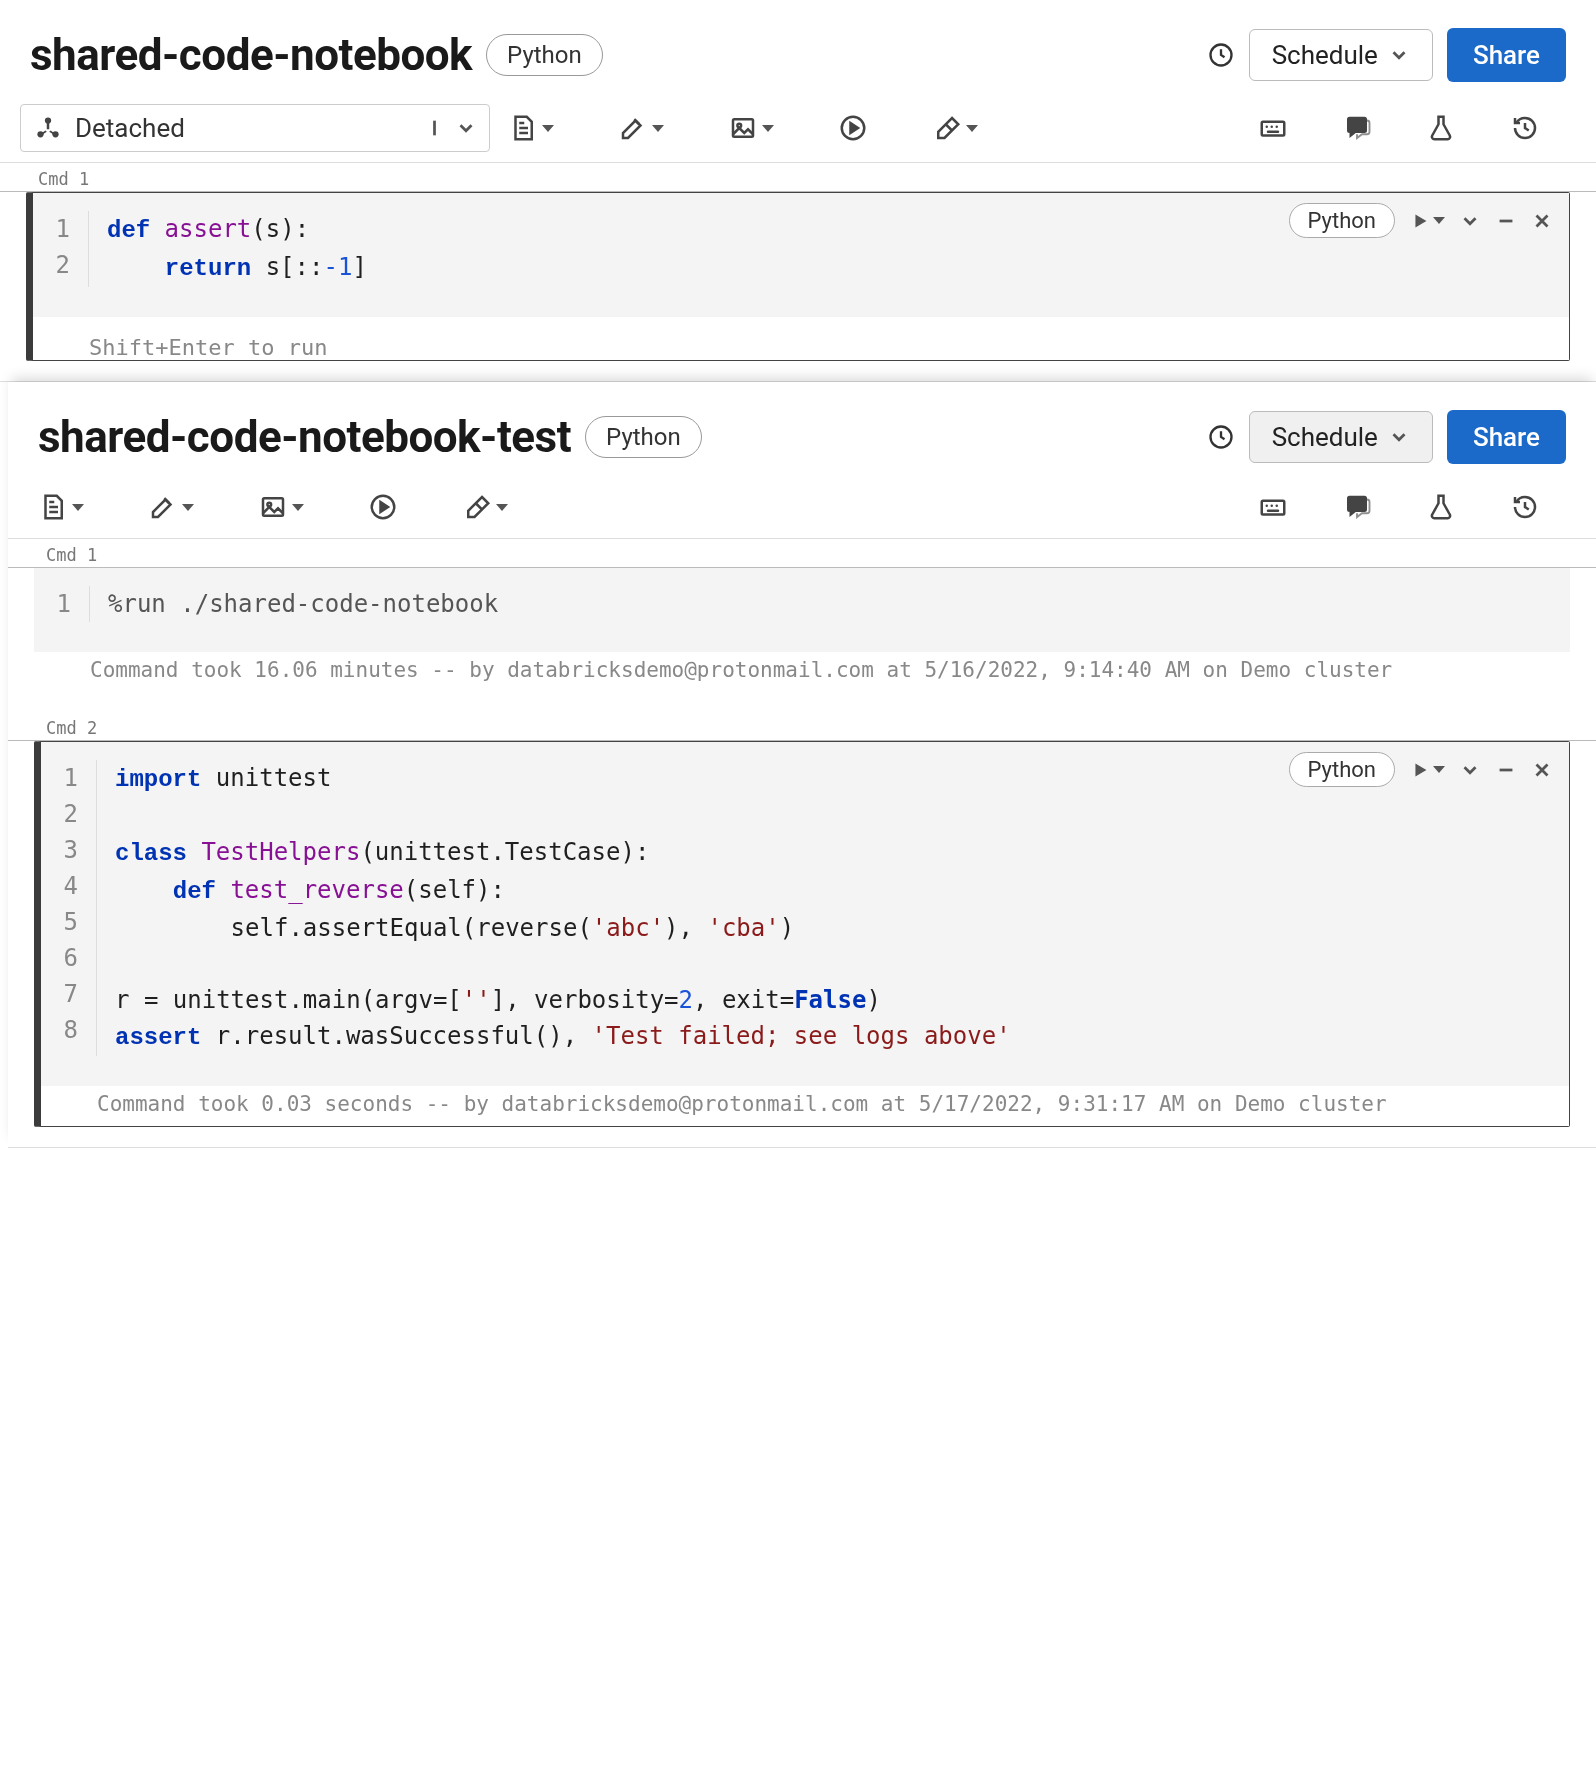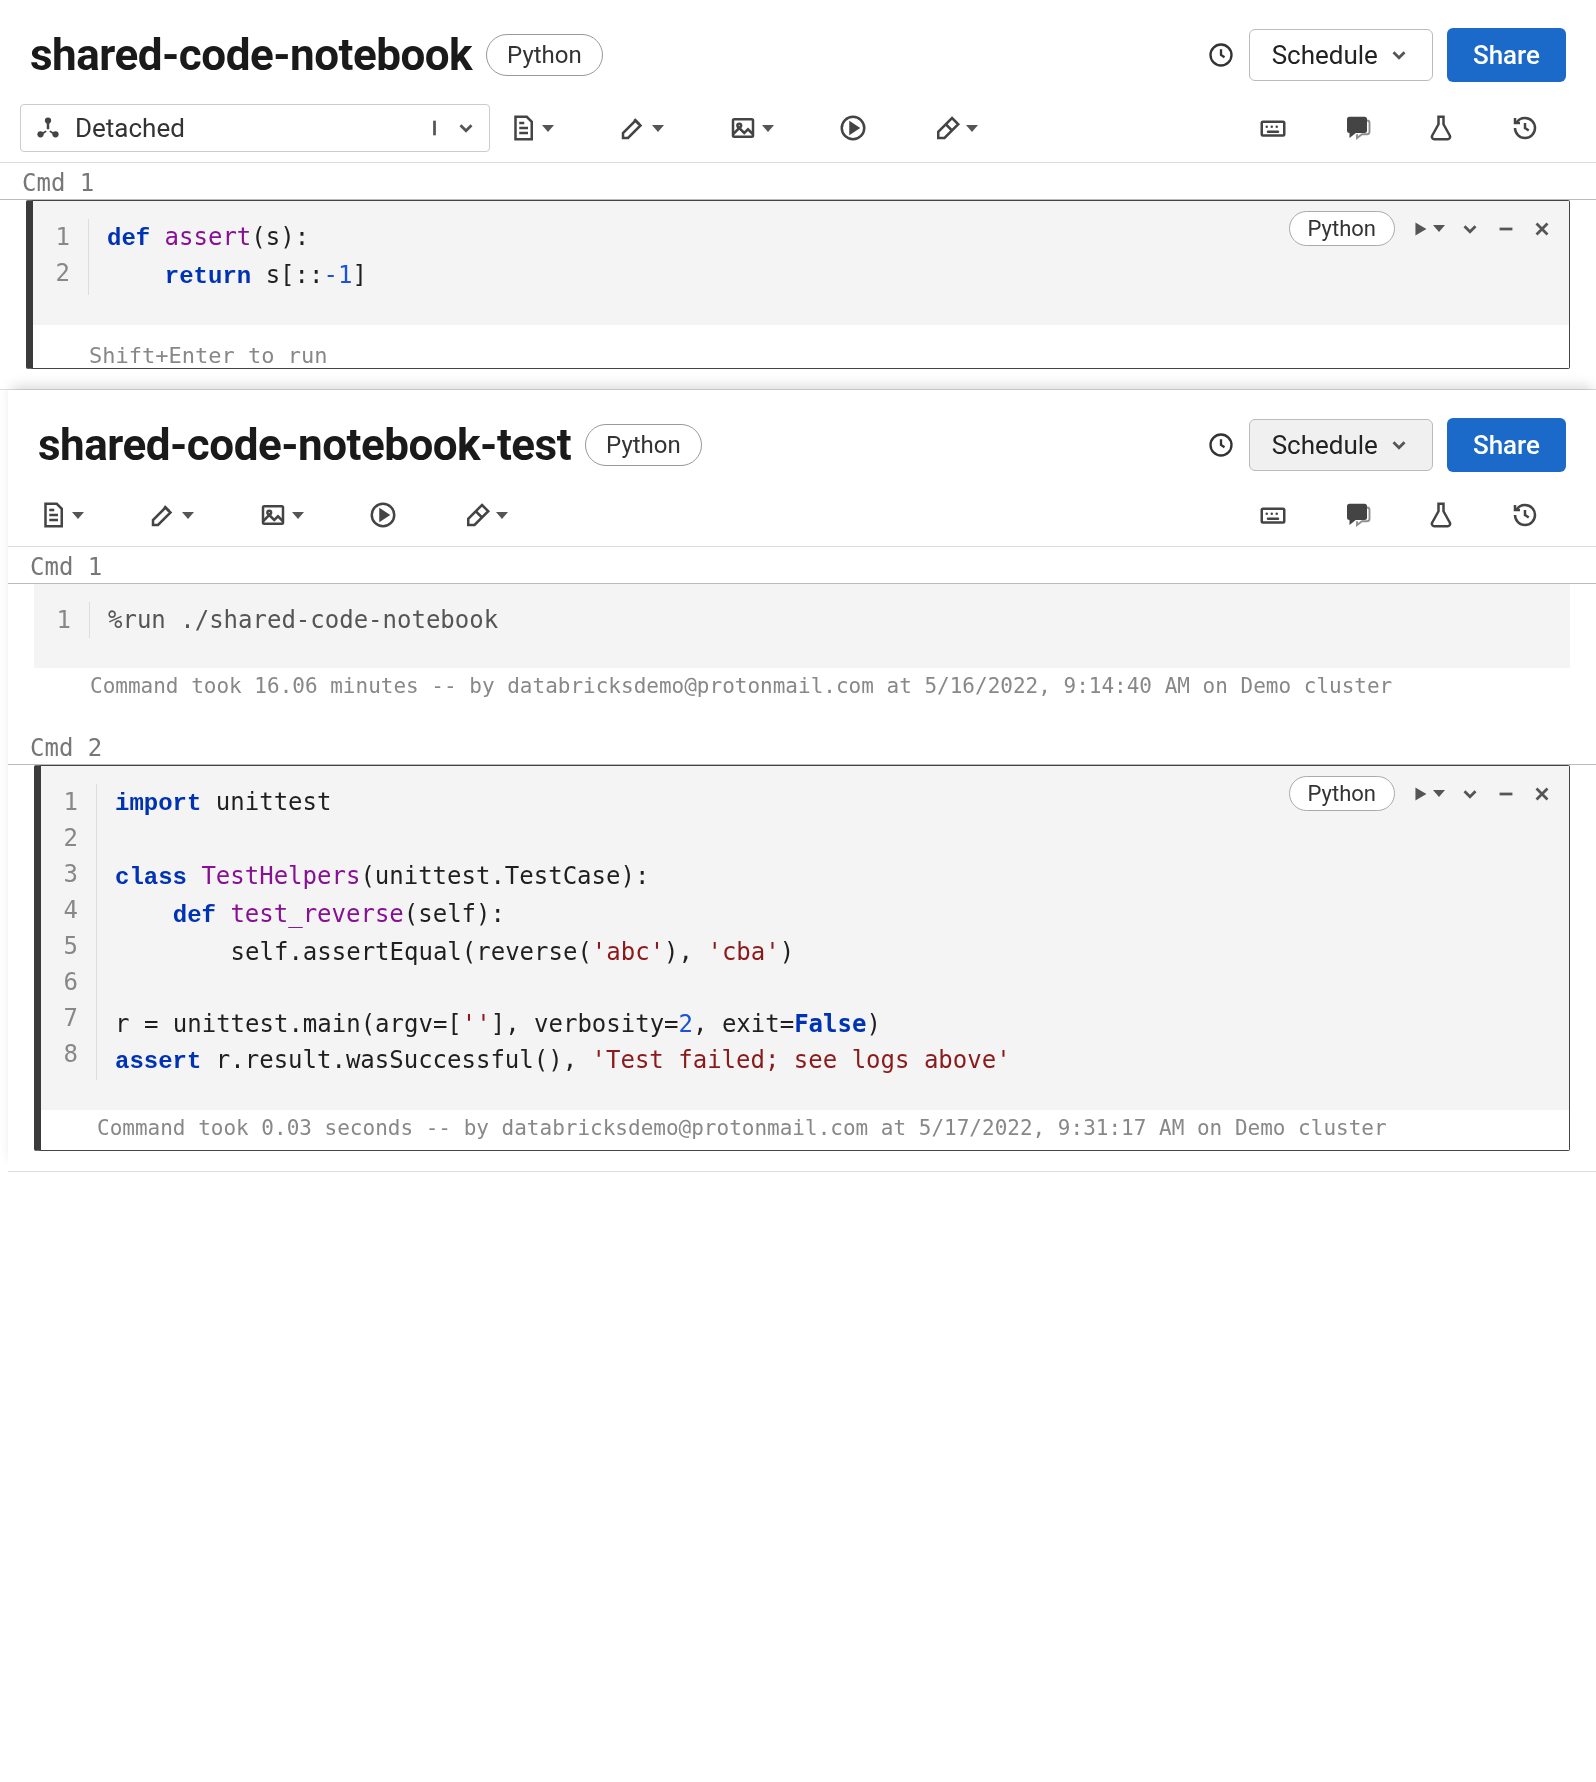--- a/index.html
+++ b/index.html
@@ -117,23 +117,23 @@
   }
   .tb-caret {
     width: 0; height: 0;
     border-left: 6px solid transparent;
     border-right: 6px solid transparent;
     border-top: 7px solid #555;
   }
   .tb-spacer { flex: 1; }
   .cmd-label {
     font-family: ui-monospace, Menlo, Consolas, monospace;
-    font-size: 24px;
+    font-size: 17px;
     color: #777;
-    padding: 6px 0 2px 22px;
+    padding: 6px 0 2px 38px;
     border-bottom: 1px solid #bbb;
   }
   .cell {
     margin: 0 26px 20px 26px;
     position: relative;
   }
   .cell.focused {
     border: 1.5px solid #444;
     border-left: 7px solid #3b3b3b;
     border-radius: 2px;

